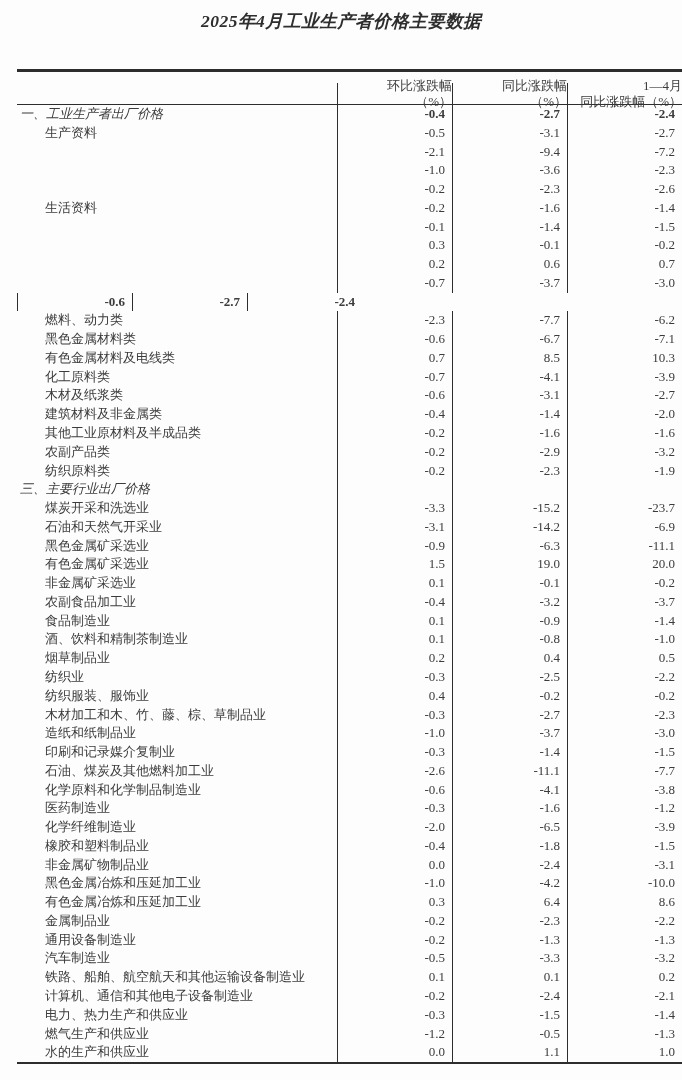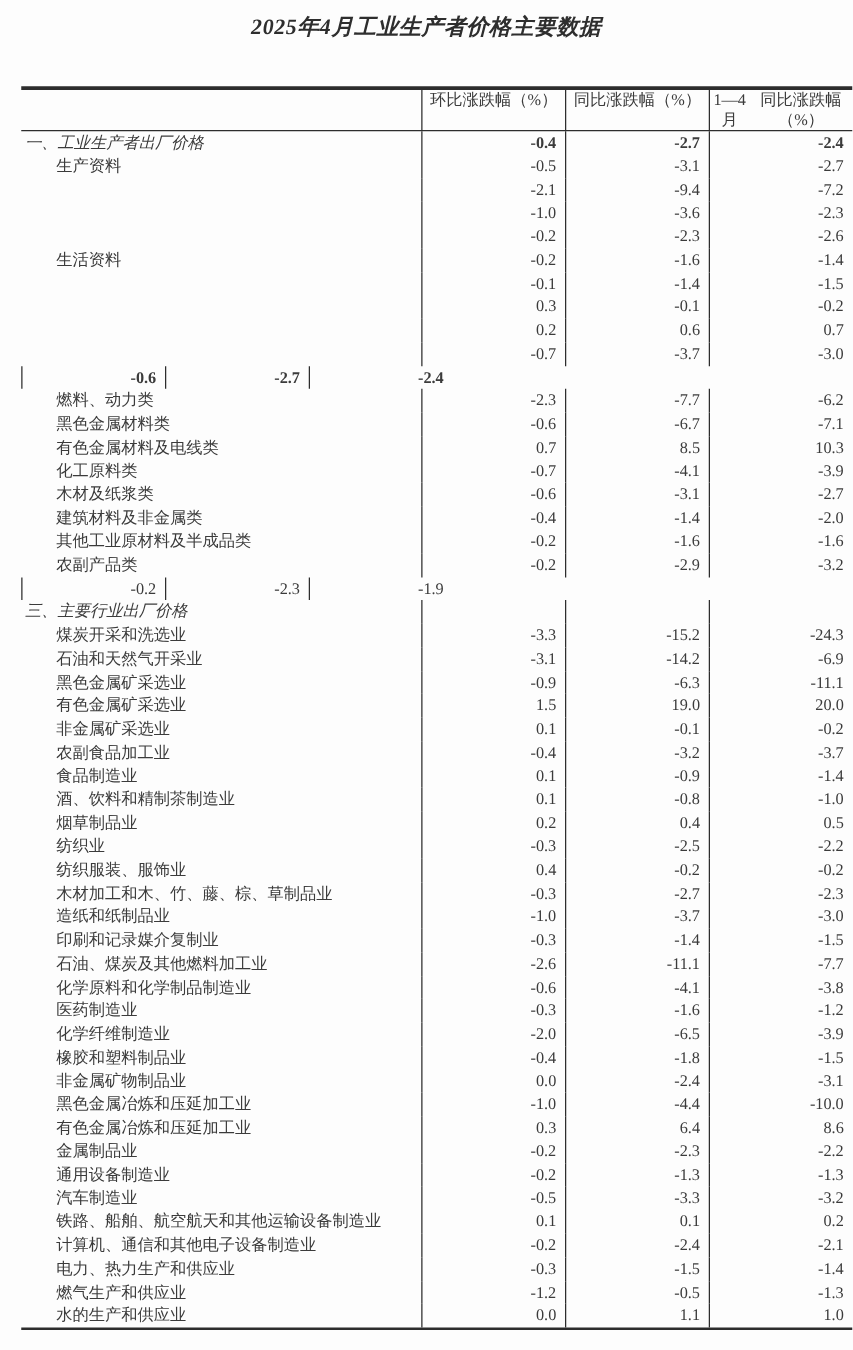--- a/index.html
+++ b/index.html
@@ -29,25 +29,26 @@
     display: flex;
     height: 33px;
     border-bottom: 1px solid #2d2d2d;
     font-size: 13px;
   }
   .thead .spacer { width: 320px; }
   .head-col {
     width: 115px;
     border-left: 1px solid #2d2d2d;
     display: flex;
-    flex-direction: row;
+    flex-direction: column;
     justify-content: center;
-    align-items: flex-start;
+    align-items: flex-end;
     line-height: 15.5px;
     text-align: center;
+    margin-top: 11px;
   }
   .tbody { width: 665px; }
   .row {
     display: flex;
     height: 18.78px;
     line-height: 18.78px;
     font-size: 13px;
     white-space: nowrap;
   }
   .row .lbl {
@@ -196,35 +197,36 @@
           <div class="num">-1.6</div>
           <div class="num">-1.6</div>
         </div>
         <div class="row">
           <div class="lbl ind1">农副产品类</div>
           <div class="num">-0.2</div>
           <div class="num">-2.9</div>
           <div class="num">-3.2</div>
         </div>
         <div class="row">
+          <div class="lbl ind1">纺织原料类</div>
           <div class="num">-0.2</div>
           <div class="num">-2.3</div>
           <div class="num">-1.9</div>
         </div>
         <div class="row">
           <div class="lbl ind0">三、主要行业出厂价格</div>
           <div class="num"></div>
           <div class="num"></div>
           <div class="num"></div>
         </div>
         <div class="row">
           <div class="lbl ind1">煤炭开采和洗选业</div>
           <div class="num">-3.3</div>
           <div class="num">-15.2</div>
-          <div class="num">-24.3</div>
+          <div class="num">-23.7</div>
         </div>
         <div class="row">
           <div class="lbl ind1">石油和天然气开采业</div>
           <div class="num">-3.1</div>
           <div class="num">-14.2</div>
           <div class="num">-6.9</div>
         </div>
         <div class="row">
           <div class="lbl ind1">黑色金属矿采选业</div>
           <div class="num">-0.9</div>
@@ -329,21 +331,21 @@
         </div>
         <div class="row">
           <div class="lbl ind1">非金属矿物制品业</div>
           <div class="num">0.0</div>
           <div class="num">-2.4</div>
           <div class="num">-3.1</div>
         </div>
         <div class="row">
           <div class="lbl ind1">黑色金属冶炼和压延加工业</div>
           <div class="num">-1.0</div>
-          <div class="num">-4.4</div>
+          <div class="num">-4.2</div>
           <div class="num">-10.0</div>
         </div>
         <div class="row">
           <div class="lbl ind1">有色金属冶炼和压延加工业</div>
           <div class="num">0.3</div>
           <div class="num">6.4</div>
           <div class="num">8.6</div>
         </div>
         <div class="row">
           <div class="lbl ind1">金属制品业</div>

